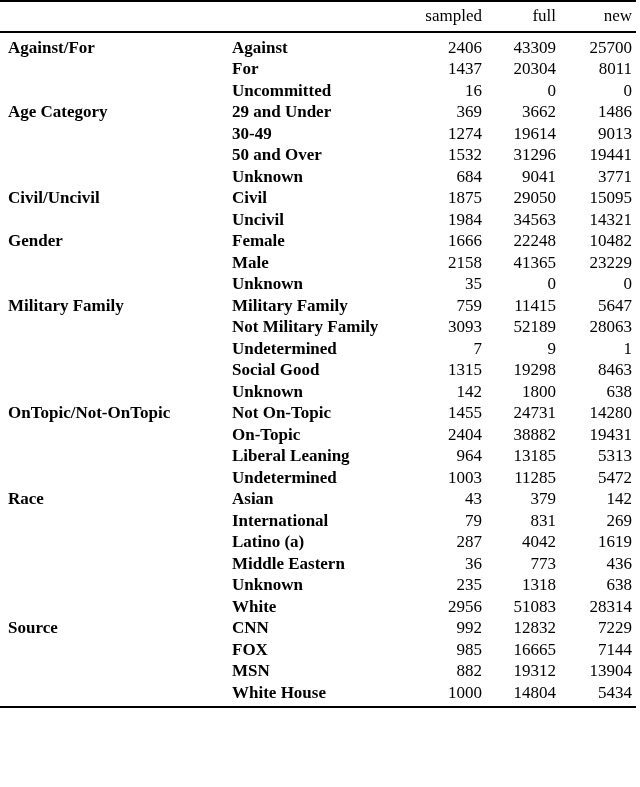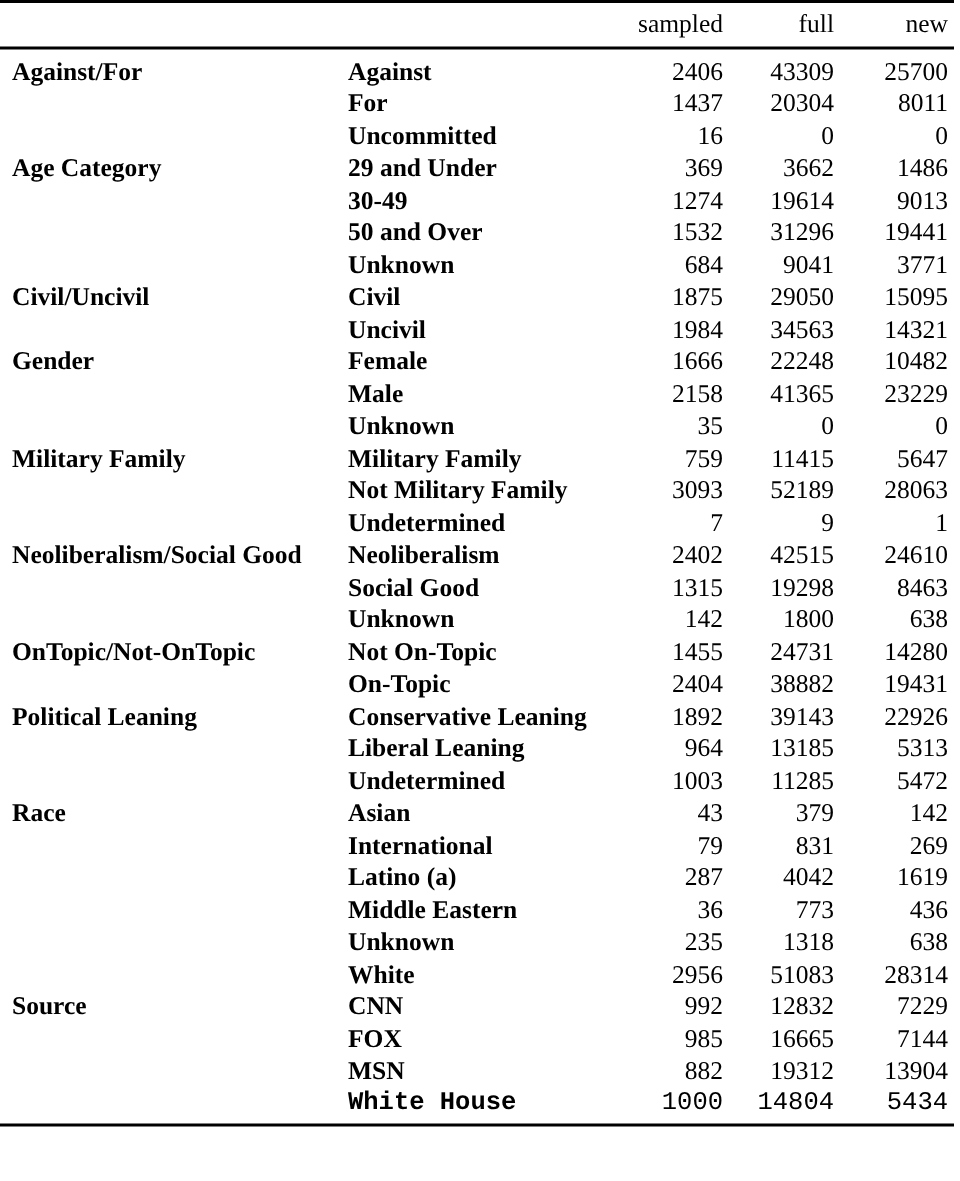--- a/index.html
+++ b/index.html
@@ -29,21 +29,21 @@
   }
   table.stats col.c-group   { width: 232px; }
   table.stats col.c-level   { width: 178px; }
   table.stats col.c-sampled { width: 76px; }
   table.stats col.c-full    { width: 74px; }
   table.stats col.c-new     { width: 76px; }
 
   
   .rule-top    { border-top: 2.6px solid #000; }
   .rule-mid    { border-bottom: 2.2px solid #000; }
-  .rule-bottom { border-bottom: 2.6px solid #000; font-family: Liberation Mono, monospace; }
+  .rule-bottom { border-bottom: 2.6px solid #000; }
 
   thead tr.head-row th {
     font-weight: normal;
     font-size: 17px;
     line-height: 21.5px;
     padding: 3px 0 4px 0;
     vertical-align: bottom;
   }
   thead tr.head-row th.h-group,
   thead tr.head-row th.h-level {
@@ -209,27 +209,20 @@
           <td class="num">28063</td>
         </tr>
         <tr>
           <td class="group"></td>
           <td class="level">Undetermined</td>
           <td class="num">7</td>
           <td class="num">9</td>
           <td class="num">1</td>
         </tr>
         <tr>
-          <td class="group">Neoliberalism/Social Good</td>
-          <td class="level">Neoliberalism</td>
-          <td class="num">2402</td>
-          <td class="num">42515</td>
-          <td class="num">24610</td>
-        </tr>
-        <tr>
           <td class="group"></td>
           <td class="level">Social Good</td>
           <td class="num">1315</td>
           <td class="num">19298</td>
           <td class="num">8463</td>
         </tr>
         <tr>
           <td class="group"></td>
           <td class="level">Unknown</td>
           <td class="num">142</td>
@@ -244,27 +237,20 @@
           <td class="num">14280</td>
         </tr>
         <tr>
           <td class="group"></td>
           <td class="level">On-Topic</td>
           <td class="num">2404</td>
           <td class="num">38882</td>
           <td class="num">19431</td>
         </tr>
         <tr>
-          <td class="group">Political Leaning</td>
-          <td class="level">Conservative Leaning</td>
-          <td class="num">1892</td>
-          <td class="num">39143</td>
-          <td class="num">22926</td>
-        </tr>
-        <tr>
           <td class="group"></td>
           <td class="level">Liberal Leaning</td>
           <td class="num">964</td>
           <td class="num">13185</td>
           <td class="num">5313</td>
         </tr>
         <tr>
           <td class="group"></td>
           <td class="level">Undetermined</td>
           <td class="num">1003</td>

